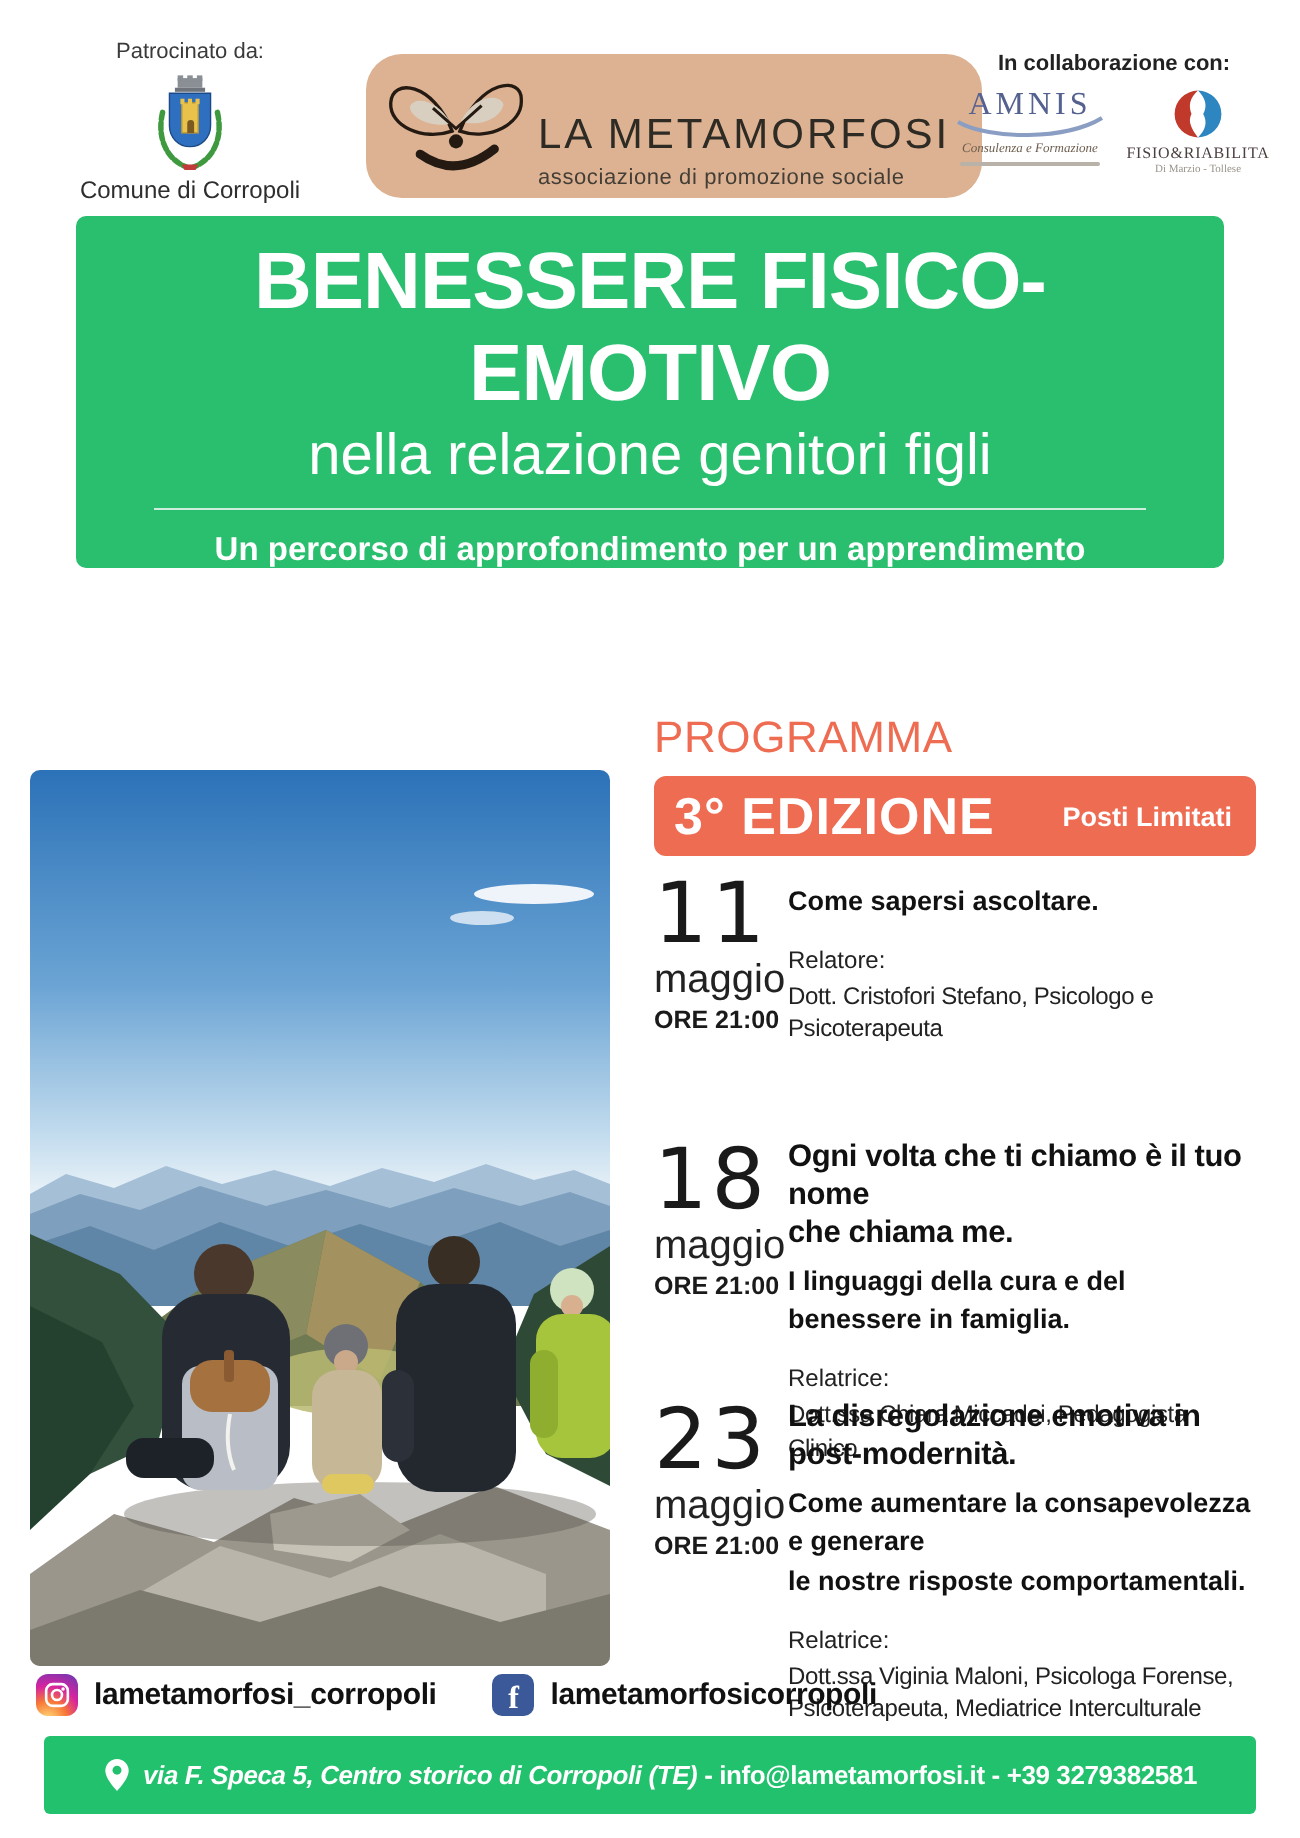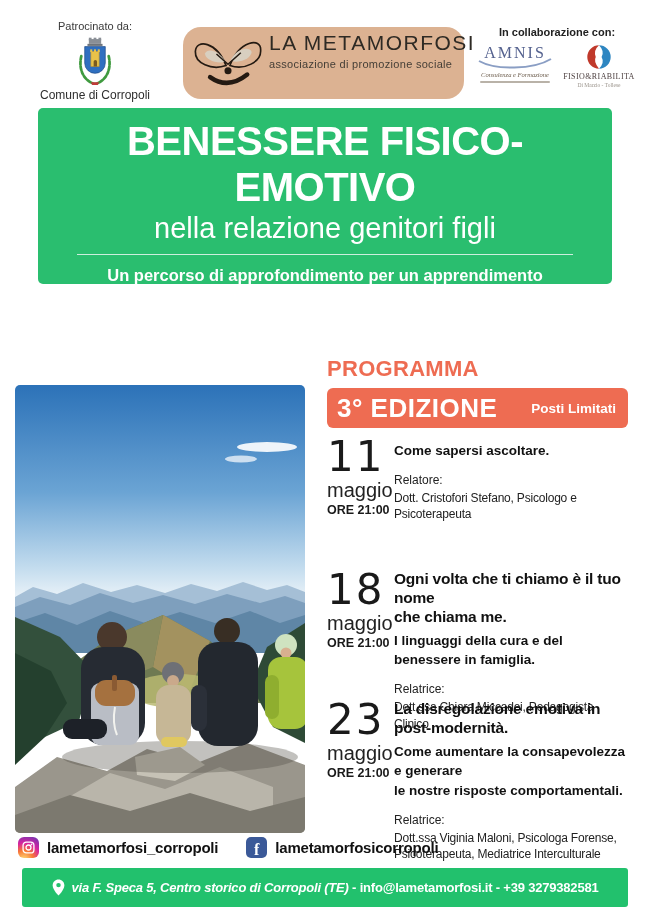--- a/index.html
+++ b/index.html
@@ -6,22 +6,22 @@
   html,body { background:#ffffff; }
   body { font-family:"Liberation Sans", sans-serif; }
   .page { position:relative; width:650px; height:919px; background:#ffffff; overflow:hidden; margin:0 auto; }
 
   
   .patronage { position:absolute; left:30px; top:20px; width:130px; text-align:center; color:#3a3a3a; }
   .patronage .lbl { font-size:11px; }
   .patronage .crest { margin:5px auto 3px; width:44px; height:48px; }
   .patronage .name { font-size:12px; color:#2e2e2e; }
 
-  .meta-box { position:absolute; left:183px; top:27px; width:281px; height:72px; background:#dcb292;
-              border-radius:18px; display:flex; align-items:flex-start; padding:4px 10px 4px 6px; }
+  .meta-box { position:absolute; left:183px; top:27px; width:308px; height:72px; background:#dcb292;
+              border-radius:18px; display:flex; align-items:flex-end; padding:4px 10px 4px 6px; }
   .meta-mark { width:78px; height:64px; flex:0 0 auto; }
   .meta-text { flex:1; padding-left:2px; }
   .meta-title { font-size:21px; letter-spacing:1.5px; color:#2e2a24; font-weight:400; white-space:nowrap; }
   .meta-sub { font-size:11px; letter-spacing:.3px; color:#443e36; margin-top:3px; white-space:nowrap; }
 
   .collab { position:absolute; left:472px; top:26px; width:170px; text-align:center; }
   .collab .lbl { font-size:11px; font-weight:700; color:#222; margin-bottom:6px; }
   .collab-row { display:flex; justify-content:space-between; align-items:flex-start; padding:0 2px; }
   .partner { width:82px; text-align:center; }
   .amnis-name { font-family:"Liberation Serif", serif; font-size:16px; letter-spacing:2px; color:#55628f; }
@@ -39,21 +39,21 @@
   .banner-sub { font-size:29px; font-weight:400; margin-top:2px; }
   .banner-divider { width:496px; height:1px; background:#cdeedd; margin:9px auto 8px; }
   .banner-desc { font-size:16.5px; font-weight:700; line-height:1.5; }
 
   
   .intro { position:absolute; left:0; top:293px; width:650px; text-align:center; color:#111;
            font-size:15.5px; line-height:24px; }
   .intro .b { font-weight:700; }
 
   
-  .prog-heading { position:absolute; left:327px; top:356px; font-size:22px; font-weight:700; color:#ee6c52; letter-spacing:.3px; }
+  .prog-heading { position:absolute; left:327px; top:356px; font-size:22px; font-weight:400; color:#ee6c52; letter-spacing:.3px; }
   .edition-bar { position:absolute; left:327px; top:388px; width:301px; height:40px; background:#ee6c52;
                  border-radius:6px; display:flex; align-items:center; justify-content:space-between;
                  padding:0 12px 0 10px; color:#fff; }
   .edition-title { font-size:26px; font-weight:800; letter-spacing:.5px; }
   .edition-badge { font-size:13.5px; font-weight:700; }
 
   .prog-item { position:absolute; left:327px; width:303px; display:flex; }
   .prog-item.i0 { top:437px; }
   .prog-item.i1 { top:570px; }
   .prog-item.i2 { top:700px; }

